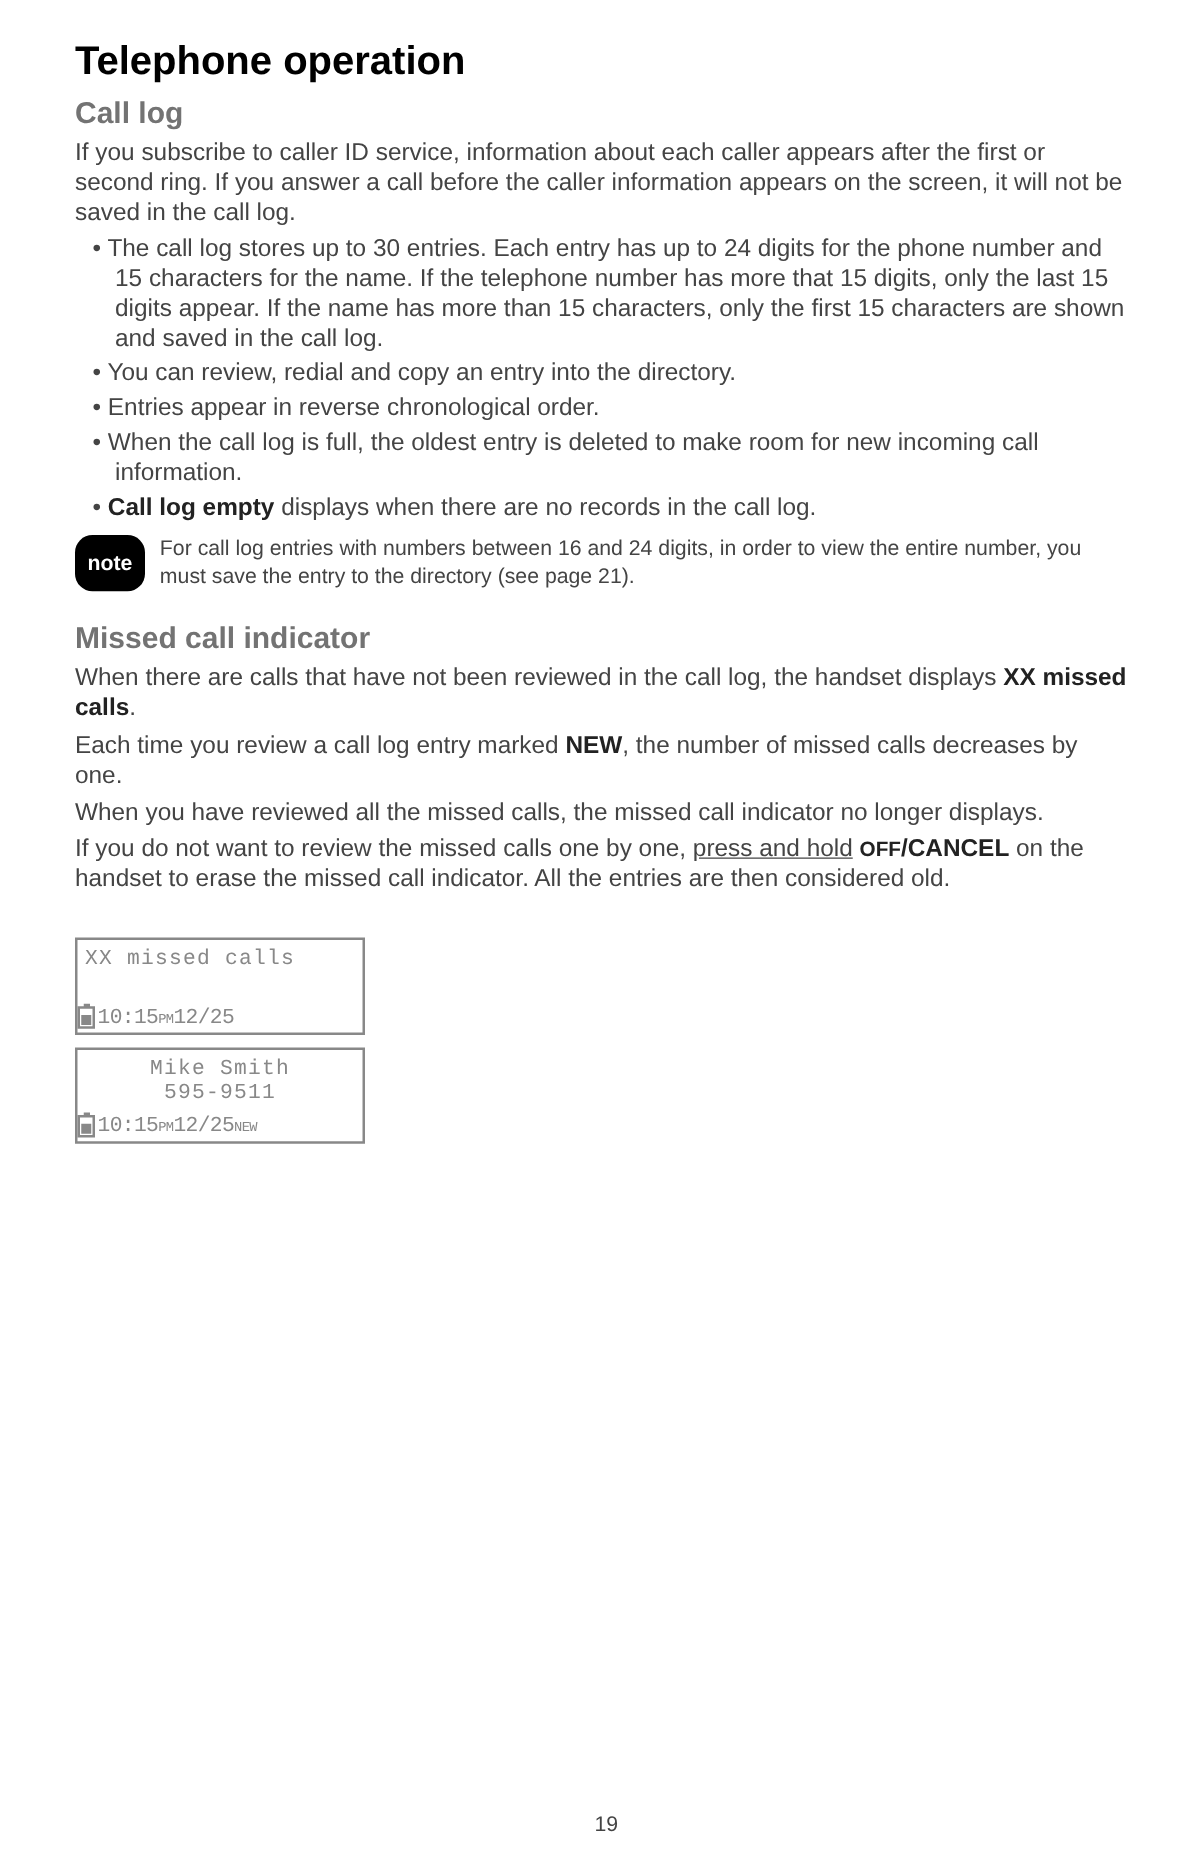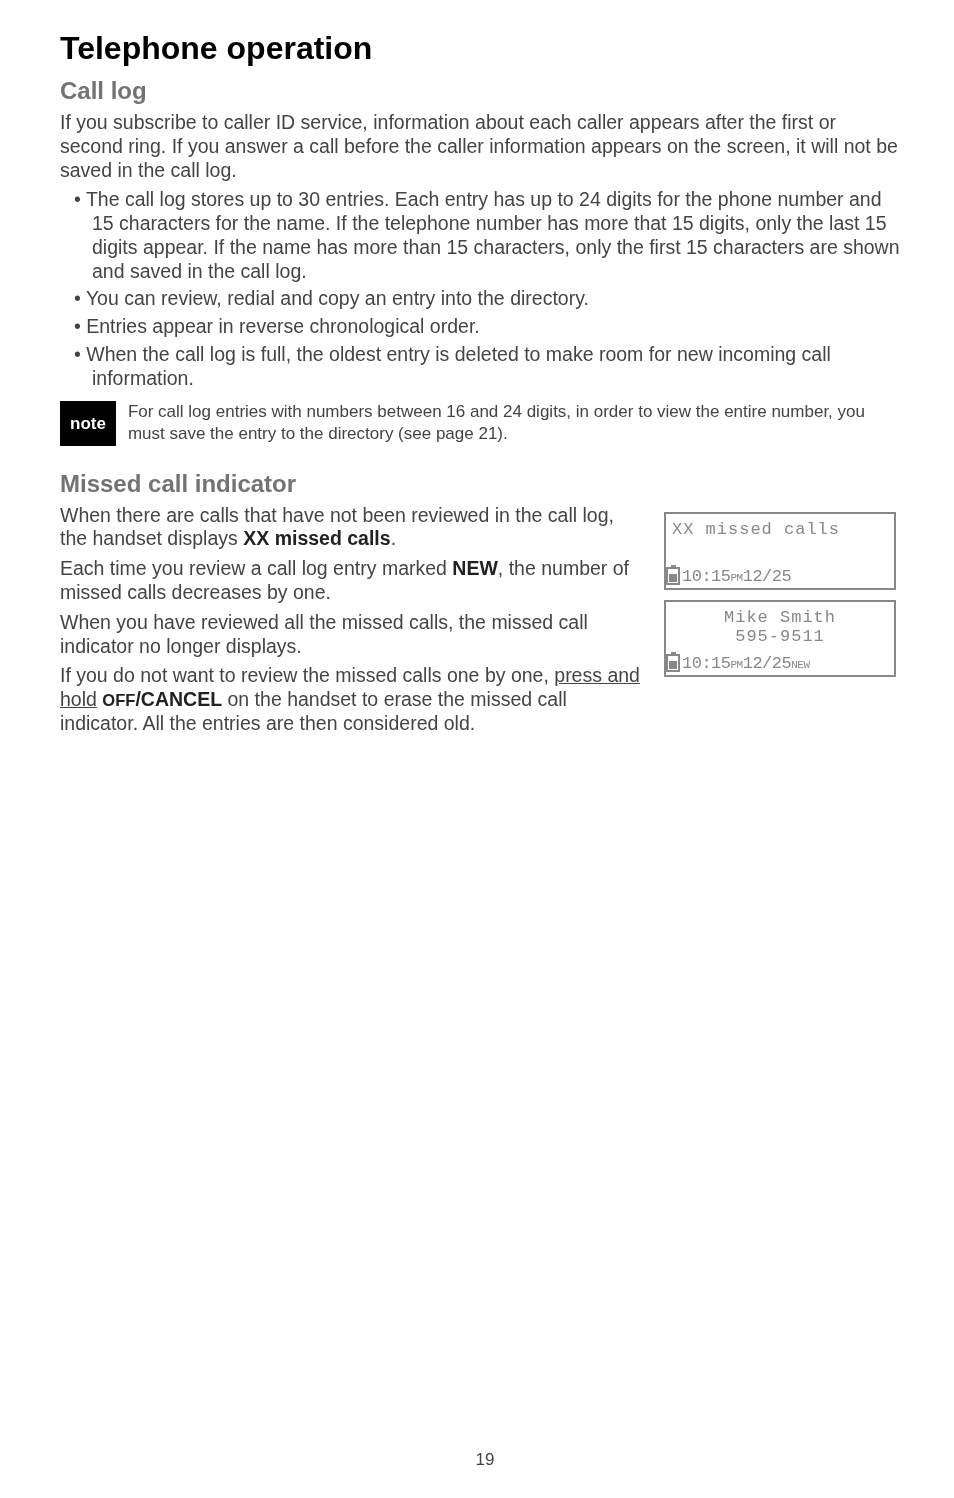--- a/index.html
+++ b/index.html
@@ -55,29 +55,31 @@
     margin: 10px 0 24px 0;
   }
   .note-badge {
     background: #000;
     color: #fff;
     font-weight: bold;
     font-size: 17px;
     padding: 14px 10px;
     margin-right: 12px;
     line-height: 1;
+    border-radius: 14px;
   }
   .note-text {
     font-size: 17px;
     line-height: 1.3;
     color: #444;
   }
   .section2 {
     display: flex;
     gap: 20px;
+    flex-direction: column;
   }
   .left-col {
     flex: 1;
   }
   .right-col {
     width: 240px;
     padding-top: 8px;
   }
   .screen {
     border: 2px solid #888;
@@ -158,20 +160,21 @@
 
   <h2 class="sub-title">Call log</h2>
 
   <p class="intro">If you subscribe to caller ID service, information about each caller appears after the first or second ring. If you answer a call before the caller information appears on the screen, it will not be saved in the call log.</p>
 
   <ul class="bullets">
     <li>The call log stores up to 30 entries. Each entry has up to 24 digits for the phone number and 15 characters for the name. If the telephone number has more that 15 digits, only the last 15 digits appear. If the name has more than 15 characters, only the first 15 characters are shown and saved in the call log.</li>
     <li>You can review, redial and copy an entry into the directory.</li>
     <li>Entries appear in reverse chronological order.</li>
     <li>When the call log is full, the oldest entry is deleted to make room for new incoming call information.</li>
+    <li><span class="bold">Call log empty</span><span> displays when there are no records in the call log.</span></li>
   </ul>
 
   <div class="note-box">
     <div class="note-badge">note</div>
     <div class="note-text">For call log entries with numbers between 16 and 24 digits, in order to view the entire number, you must save the entry to the directory (see page 21).</div>
   </div>
 
   <h2 class="sub-title">Missed call indicator</h2>
 
   <div class="section2">

